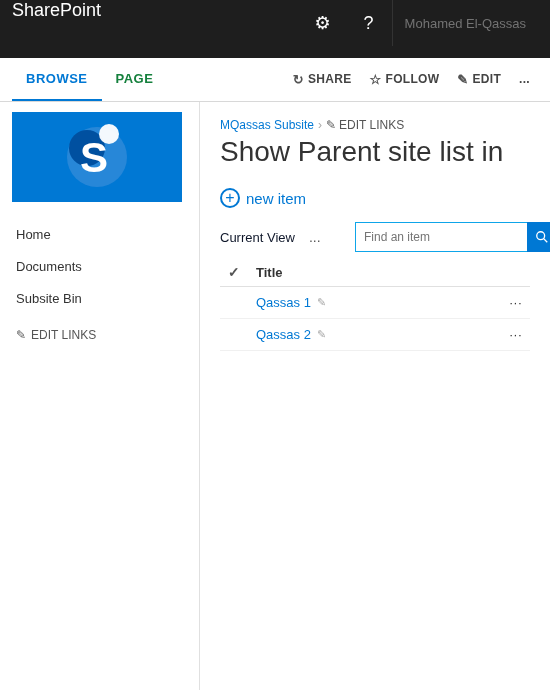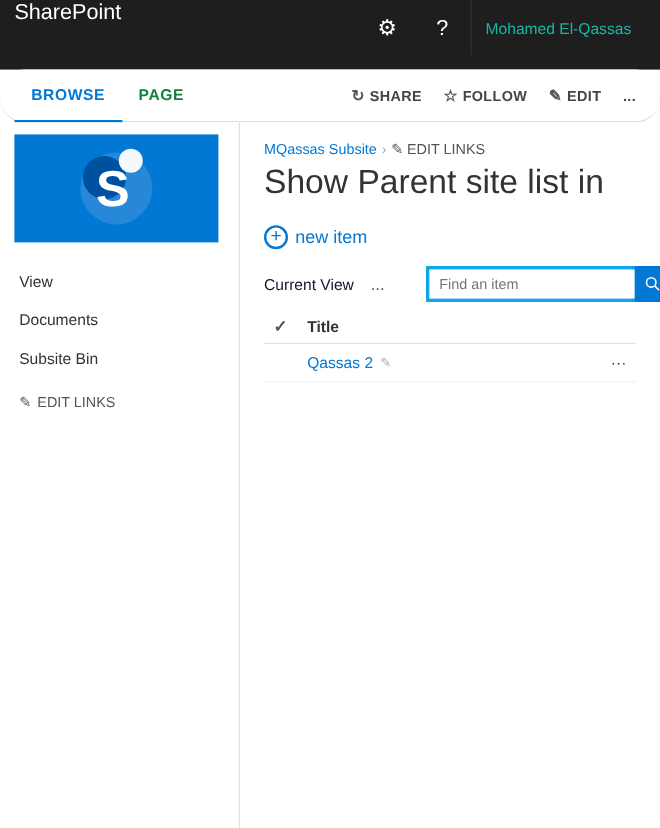--- a/index.html
+++ b/index.html
@@ -35,35 +35,34 @@
       font-size: 18px;
       cursor: pointer;
       background: transparent;
       border: none;
     }
     .top-bar-user {
       display: flex;
       align-items: center;
       padding: 0 12px;
       height: 46px;
-      color: #14b8a6;
+      color: #737373;
       font-size: 13px;
       cursor: pointer;
       border-left: 1px solid #333;
     }
 
     
     .sub-nav {
       background: #fff;
       height: 44px;
       border-bottom: 1px solid #d8d8d8;
       display: flex;
-      align-items: center;
+      align-items: flex-end;
       padding: 0 12px;
-      border-radius: 20px;
     }
     .sub-nav-tab {
       height: 44px;
       display: flex;
       align-items: center;
       padding: 0 14px;
       font-size: 13px;
       font-weight: 600;
       color: #15803d;
       cursor: pointer;
@@ -209,21 +208,21 @@
     .ellipsis-btn {
       font-size: 14px;
       color: #555;
       cursor: pointer;
       padding: 2px 6px;
     }
     .search-box {
       margin-left: auto;
       display: flex;
       align-items: center;
-      border: 3px solid #0ea5e9;
+      border: 1px solid #0ea5e9;
       height: 30px;
       width: 175px;
     }
     .search-input {
       border: none;
       outline: none;
       font-size: 12px;
       padding: 0 8px;
       flex: 1;
       height: 100%;
@@ -344,21 +343,21 @@
 
           <circle cx="40" cy="35" r="30" fill="#2b88d8" opacity="0.9"></circle>
           <circle cx="30" cy="26" r="18" fill="#0050a0"></circle>
           <text x="23" y="50" font-size="42" font-weight="900" fill="#fff" font-family="Arial">S</text>
           <circle cx="52" cy="12" r="10" fill="#fff" opacity="0.95"></circle>
         </svg>
       </div>
     </div>
 
     <div class="nav-item">
-      <span>View</span>
+      <span>Home</span>
     </div>
     <div class="nav-item">
       <span>Documents</span>
     </div>
     <div class="nav-item">
       <span>Subsite Bin</span>
     </div>
     <div class="edit-links">
       <span class="pencil-icon">✎</span>
       <span>EDIT LINKS</span>
@@ -401,20 +400,30 @@
       <thead>
         <tr>
           <th class="check-col">
             <span class="check-mark">✓</span>
           </th>
           <th>Title</th>
           <th></th>
         </tr>
       </thead>
       <tbody id="list-body">
+      <tr>
+      <td class="check-col"></td>
+      <td>
+        <span class="item-name-cell">
+          Qassas 1
+          <span class="item-edit-icon">✎</span>
+        </span>
+      </td>
+      <td class="row-actions">···</td>
+    </tr>
           <tr>
       <td class="check-col"></td>
       <td>
         <span class="item-name-cell">
           Qassas 2
           <span class="item-edit-icon">✎</span>
         </span>
       </td>
       <td class="row-actions">···</td>
     </tr>

